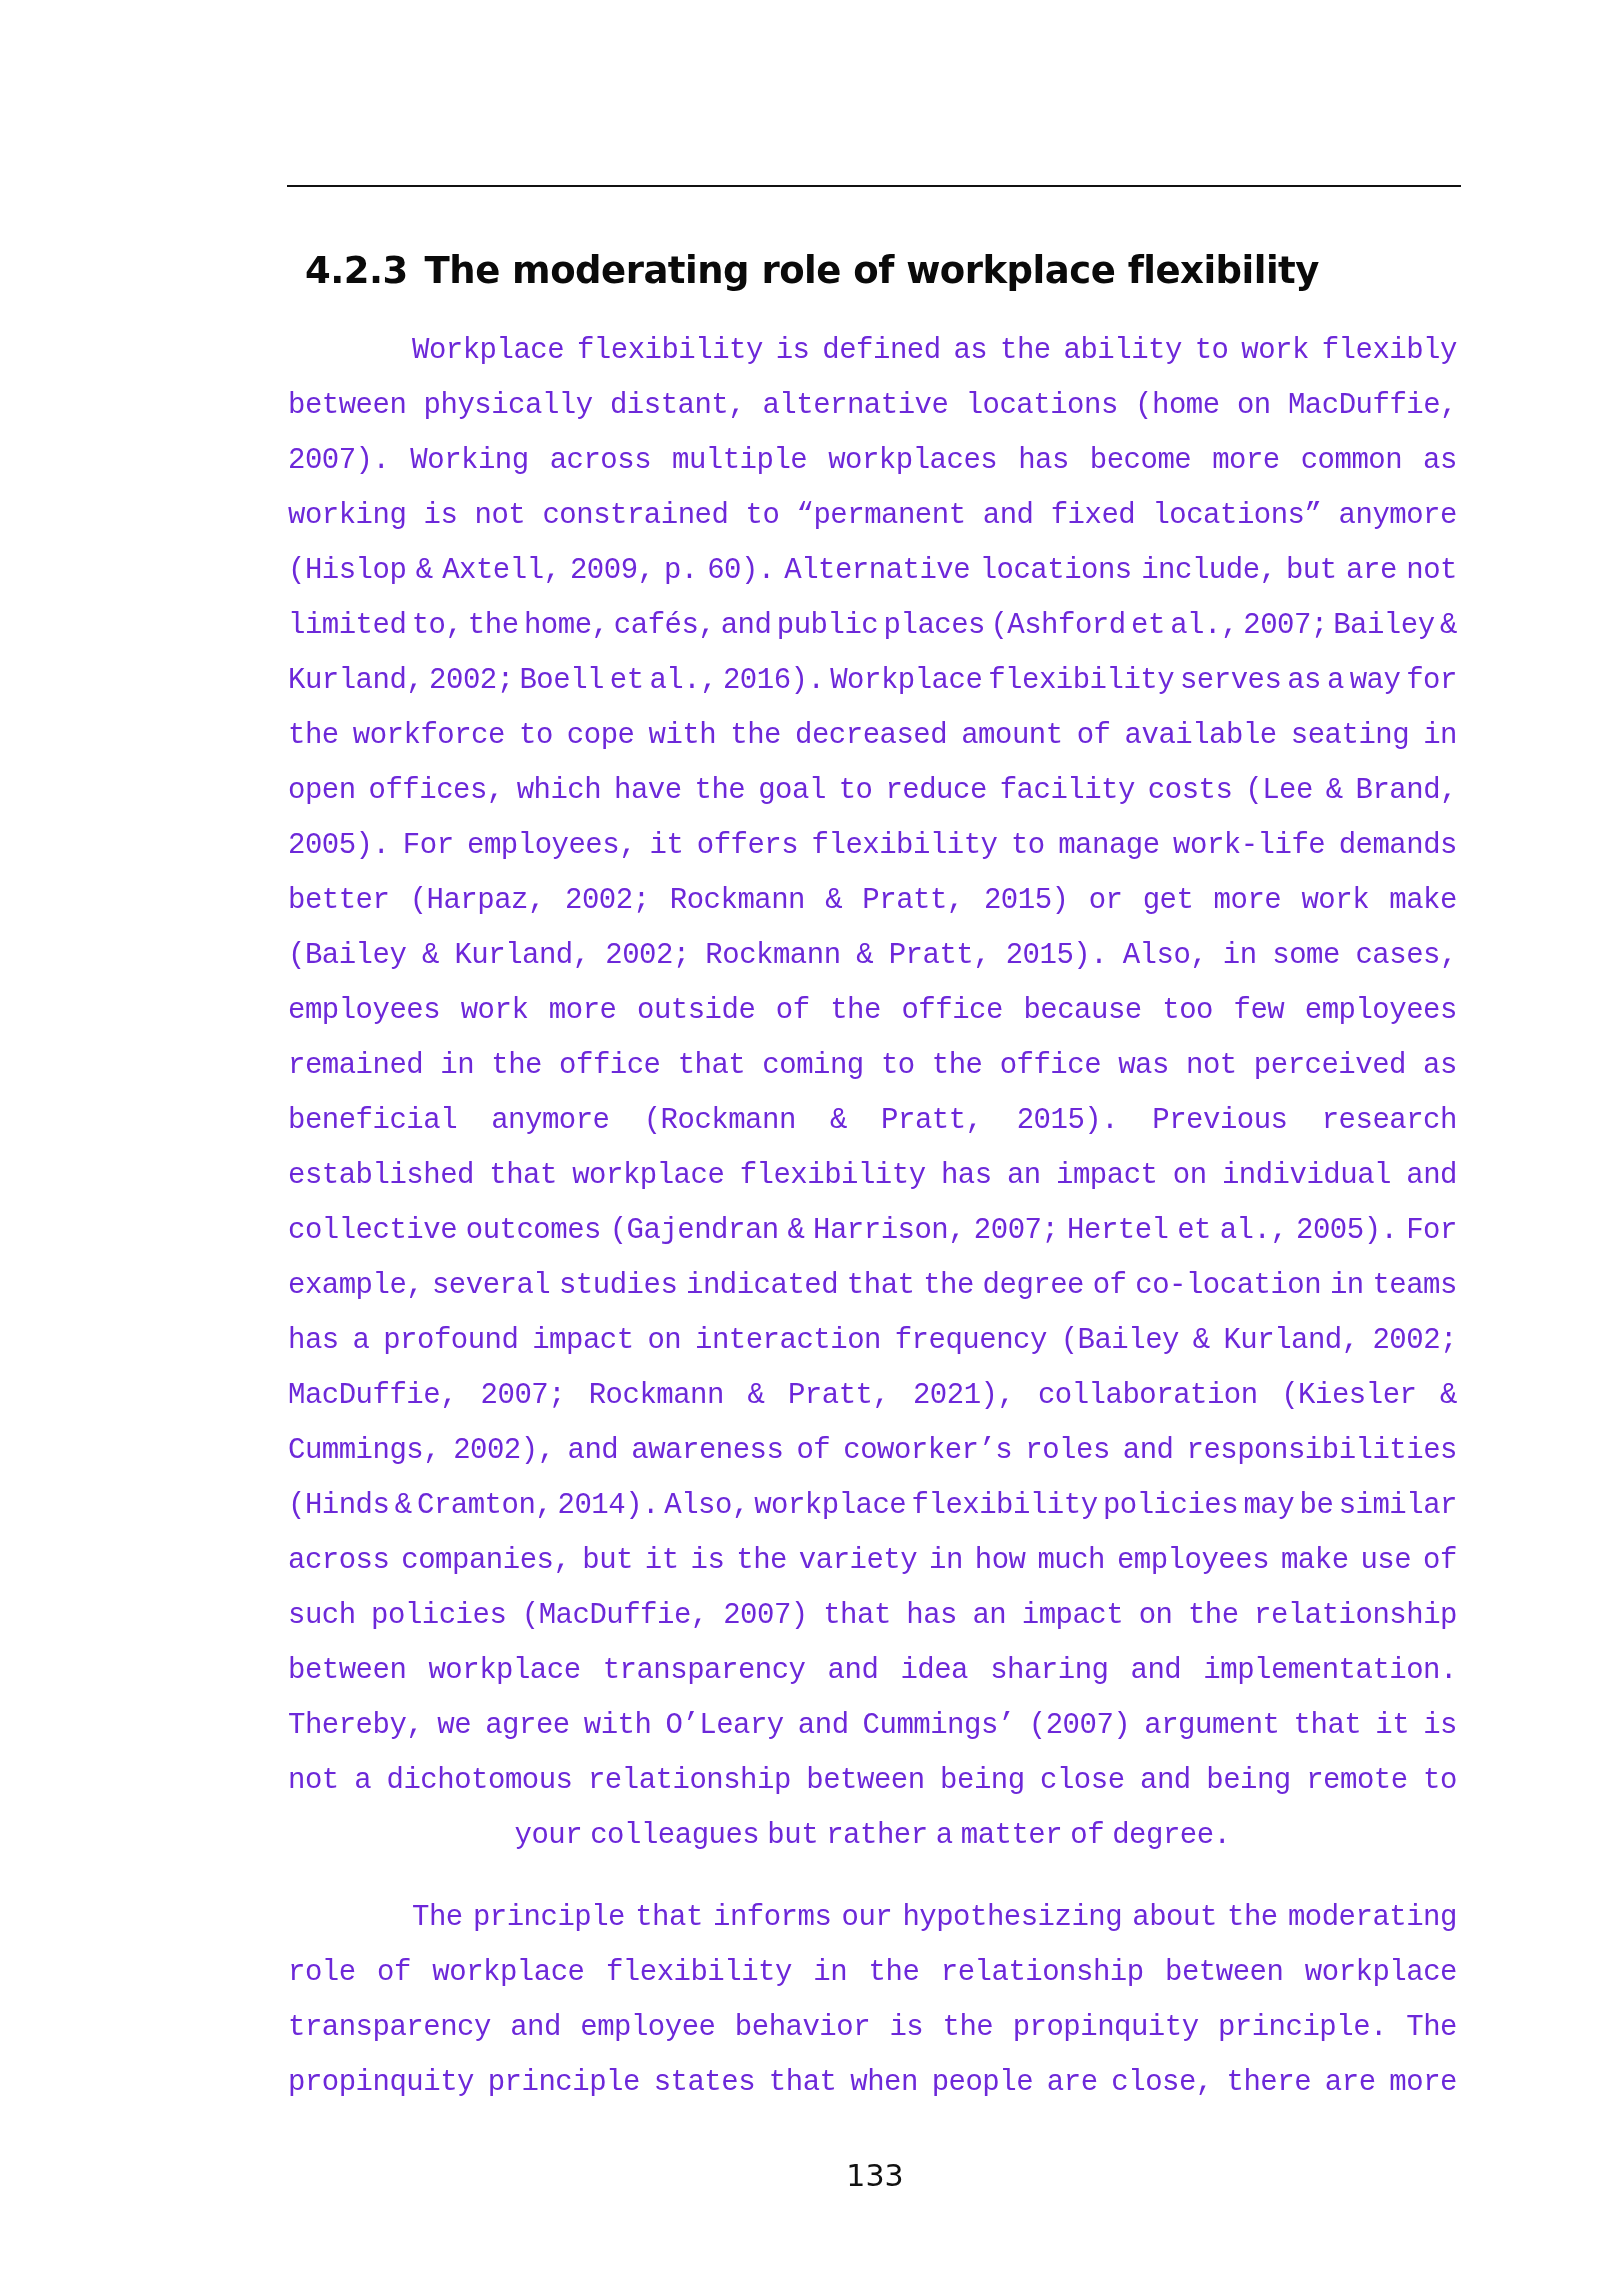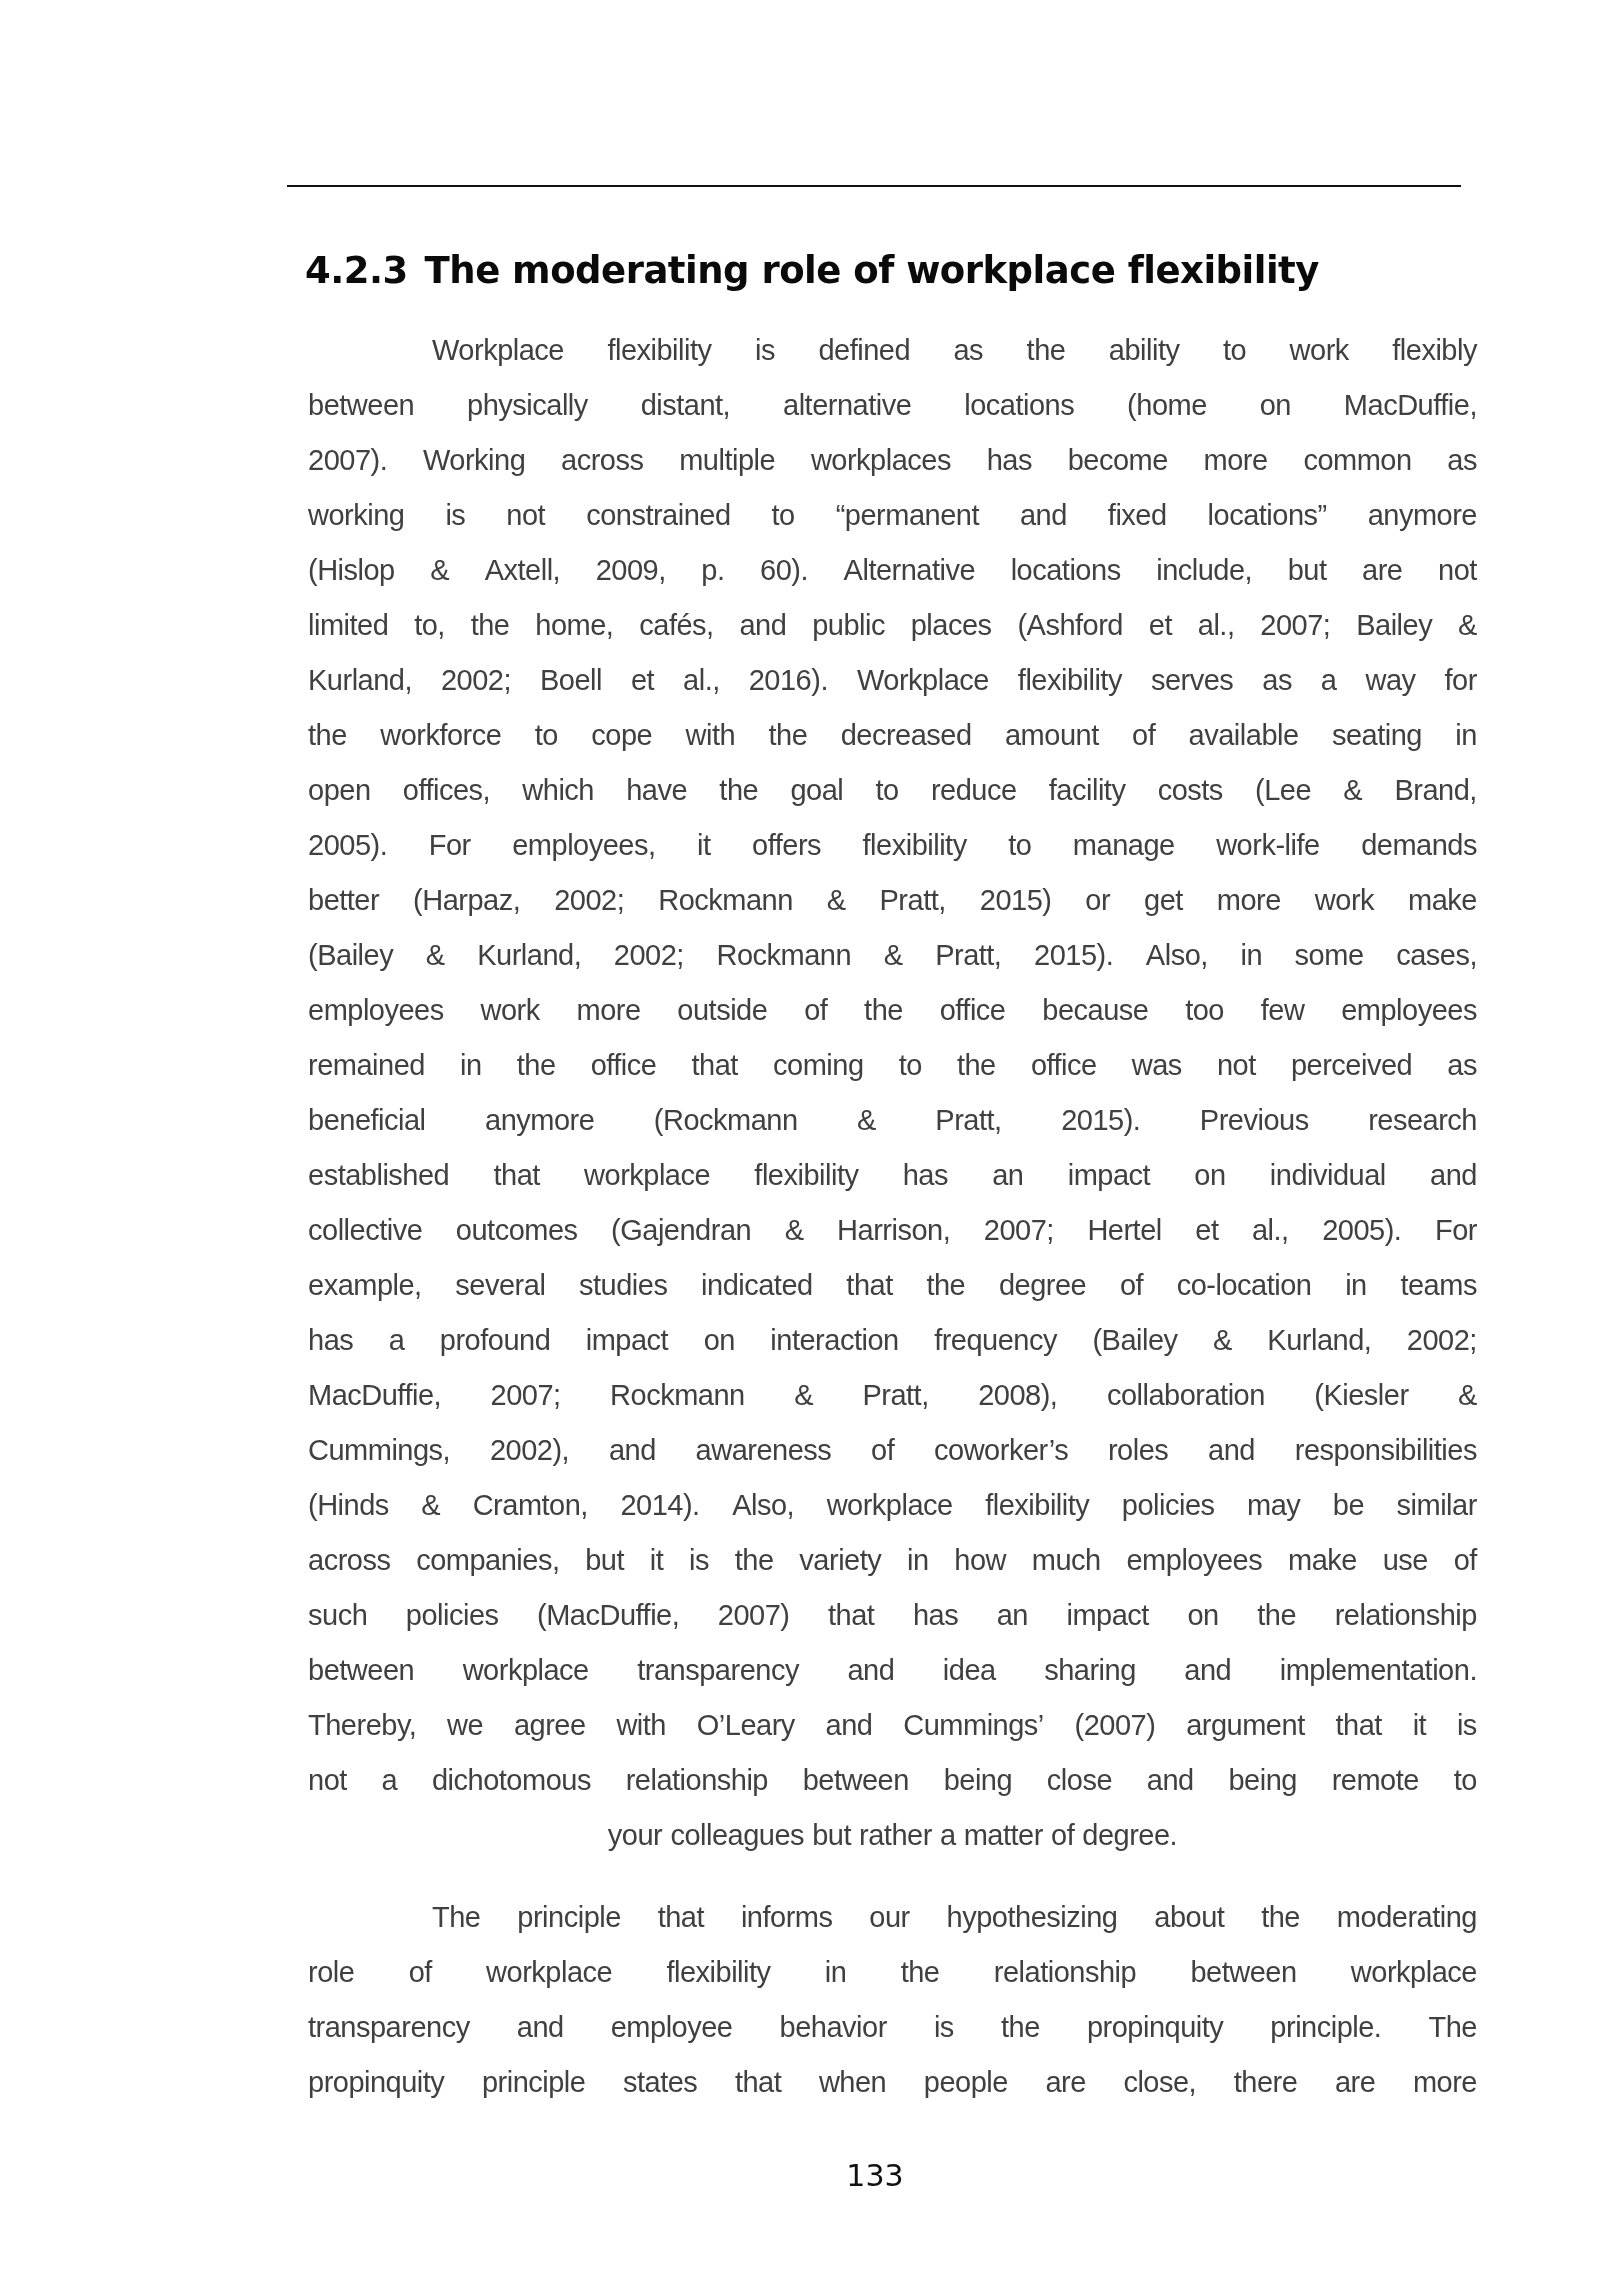--- a/index.html
+++ b/index.html
@@ -54,25 +54,25 @@
     line-height: 53px;
     letter-spacing: -0.5px;
     white-space: nowrap;
     color: #0a0a0a;
   }
   .section-heading .num {
     margin-right: 16.7px;
   }
   .body-text {
     position: absolute;
-    left: 308px;
+    left: 288px;
     width: 1169px;
-    font-family: Liberation Sans, sans-serif;
+    font-family: Liberation Mono, monospace;
     font-size: 29px;
-    color: #404040;
+    color: #6d28d9;
     letter-spacing: -0.5px;
   }
   .para {
     margin: 0;
   }
   .para + .para {
     margin-top: 27px;
   }
   .page-number {
     position: absolute;
@@ -363,21 +363,21 @@
           <span class="word">&amp;</span>
           <span class="word">Kurland,</span>
           <span class="word">2002;</span>
         </span>
         <span class="jline">
           <span class="word">MacDuffie,</span>
           <span class="word">2007;</span>
           <span class="word">Rockmann</span>
           <span class="word">&amp;</span>
           <span class="word">Pratt,</span>
-          <span class="word">2008),</span>
+          <span class="word">2021),</span>
           <span class="word">collaboration</span>
           <span class="word">(Kiesler</span>
           <span class="word">&amp;</span>
         </span>
         <span class="jline">
           <span class="word">Cummings,</span>
           <span class="word">2002),</span>
           <span class="word">and</span>
           <span class="word">awareness</span>
           <span class="word">of</span>

